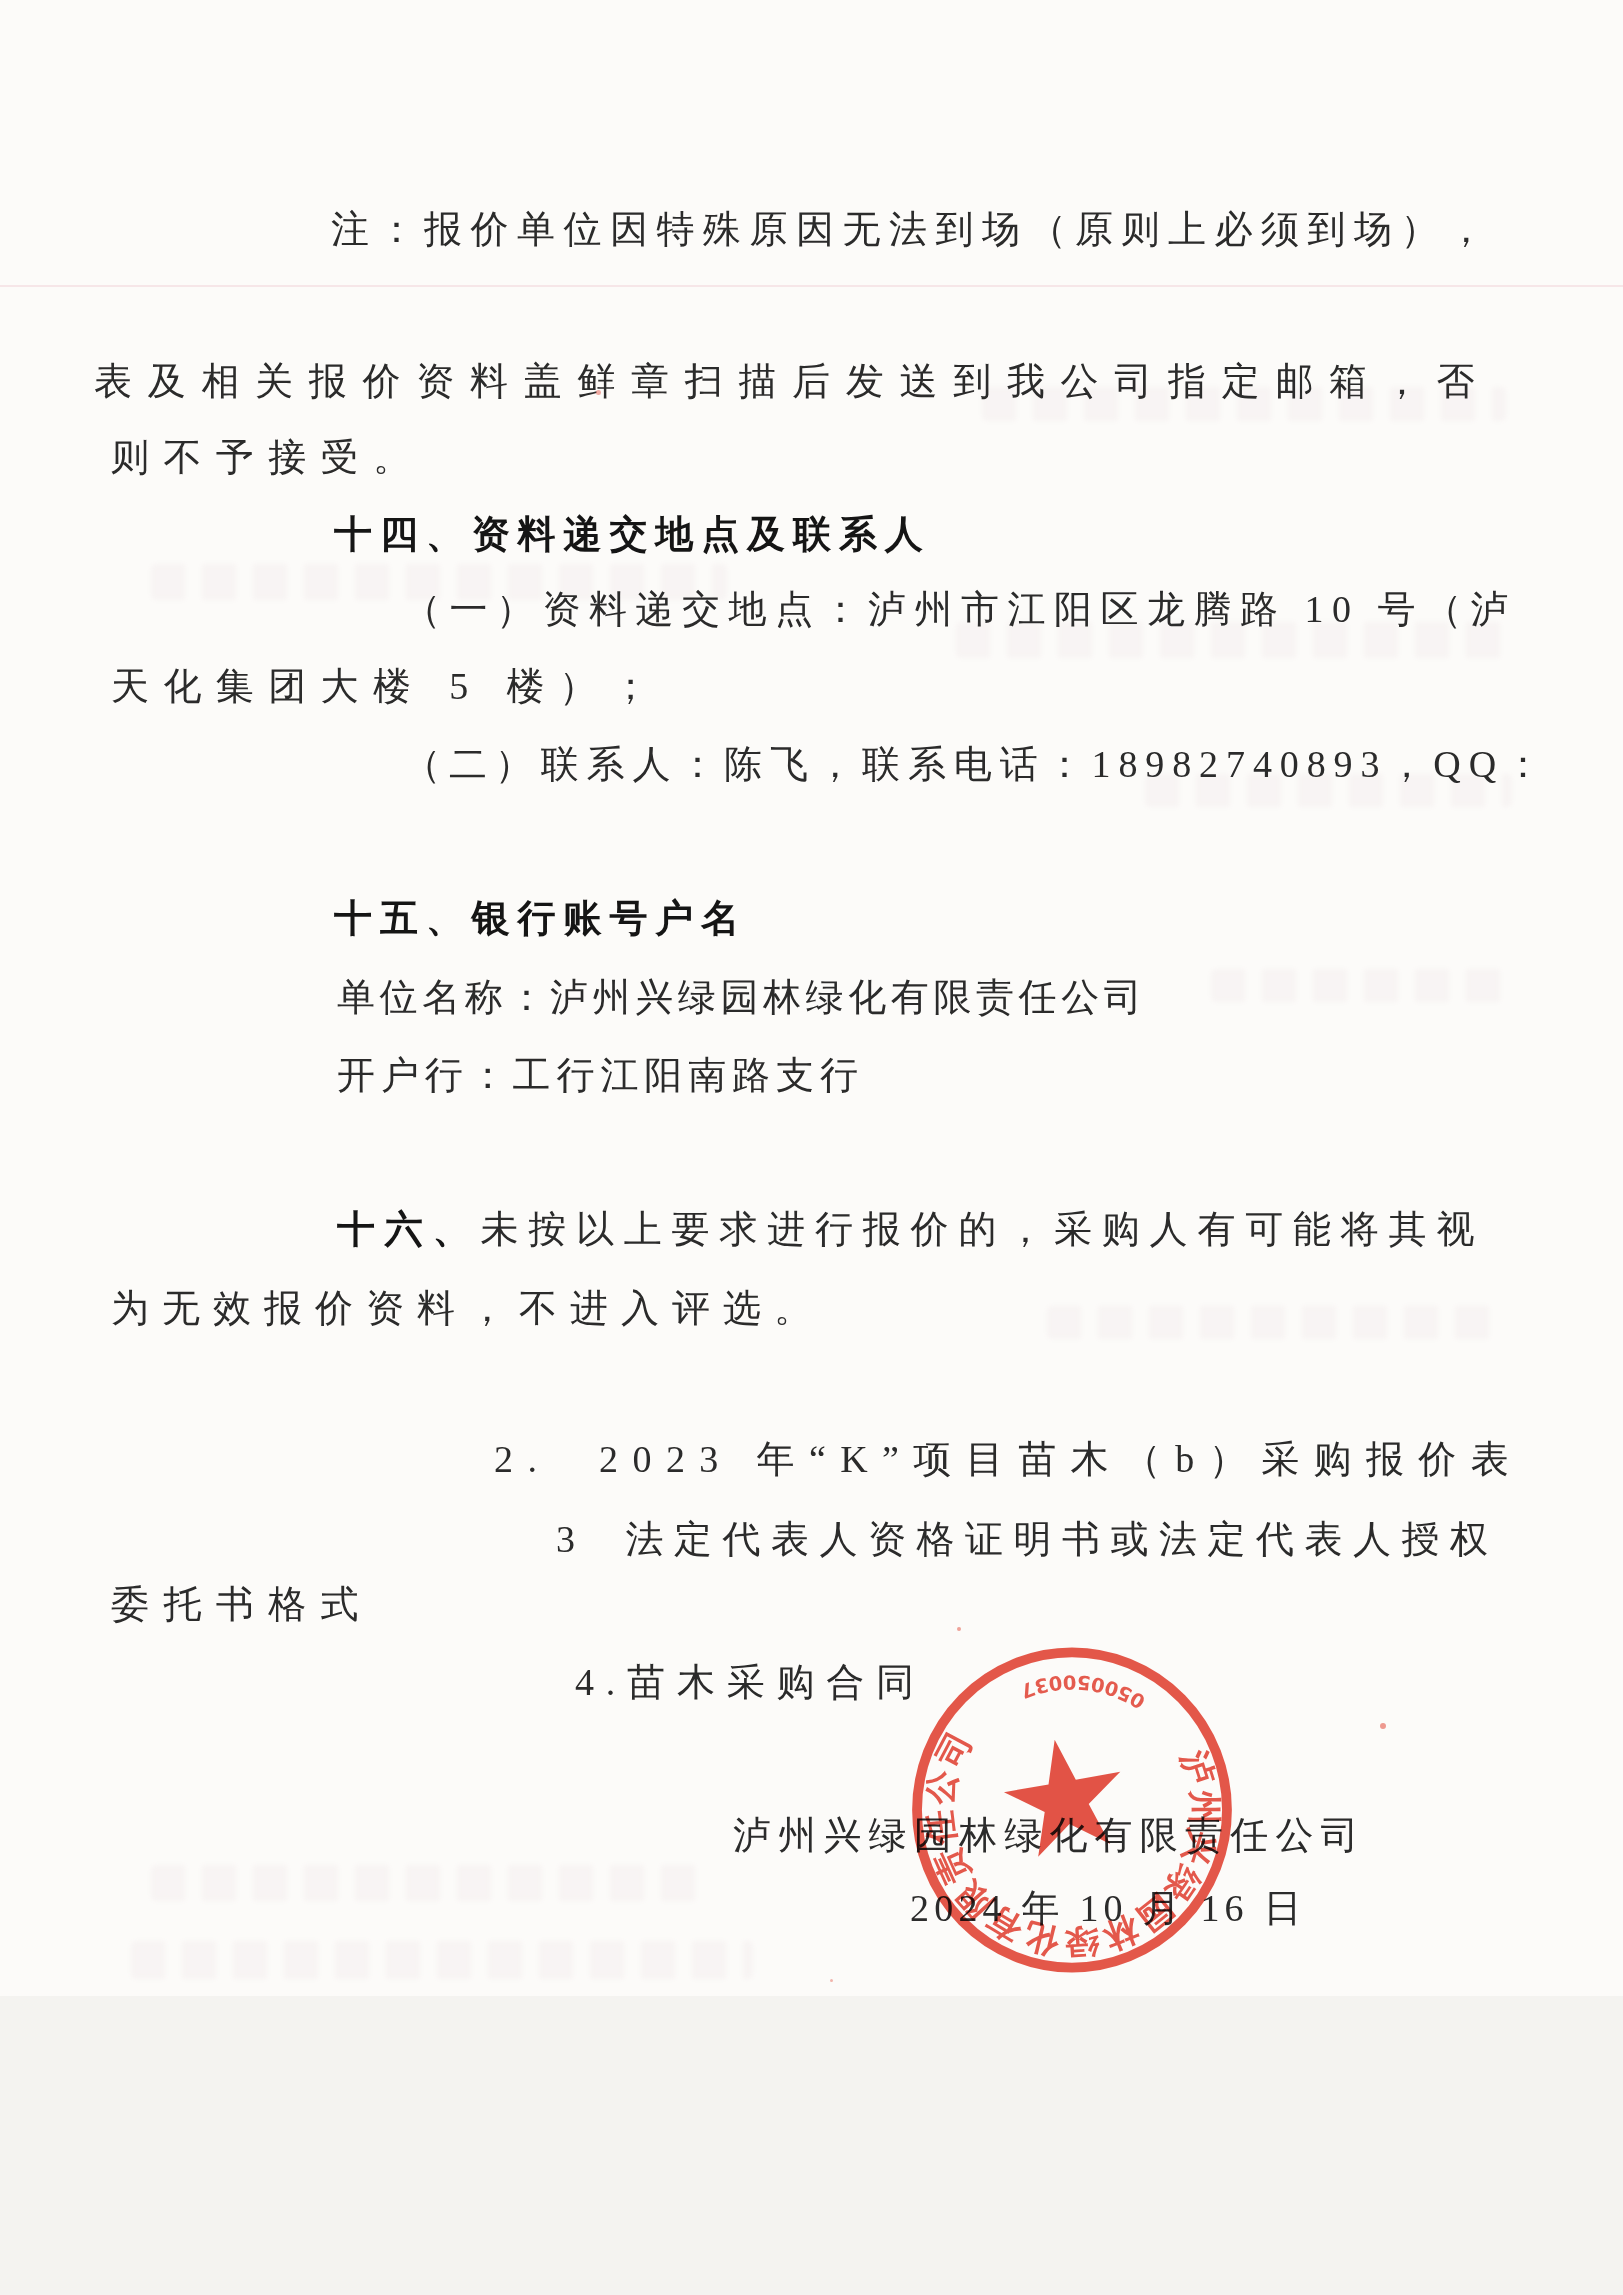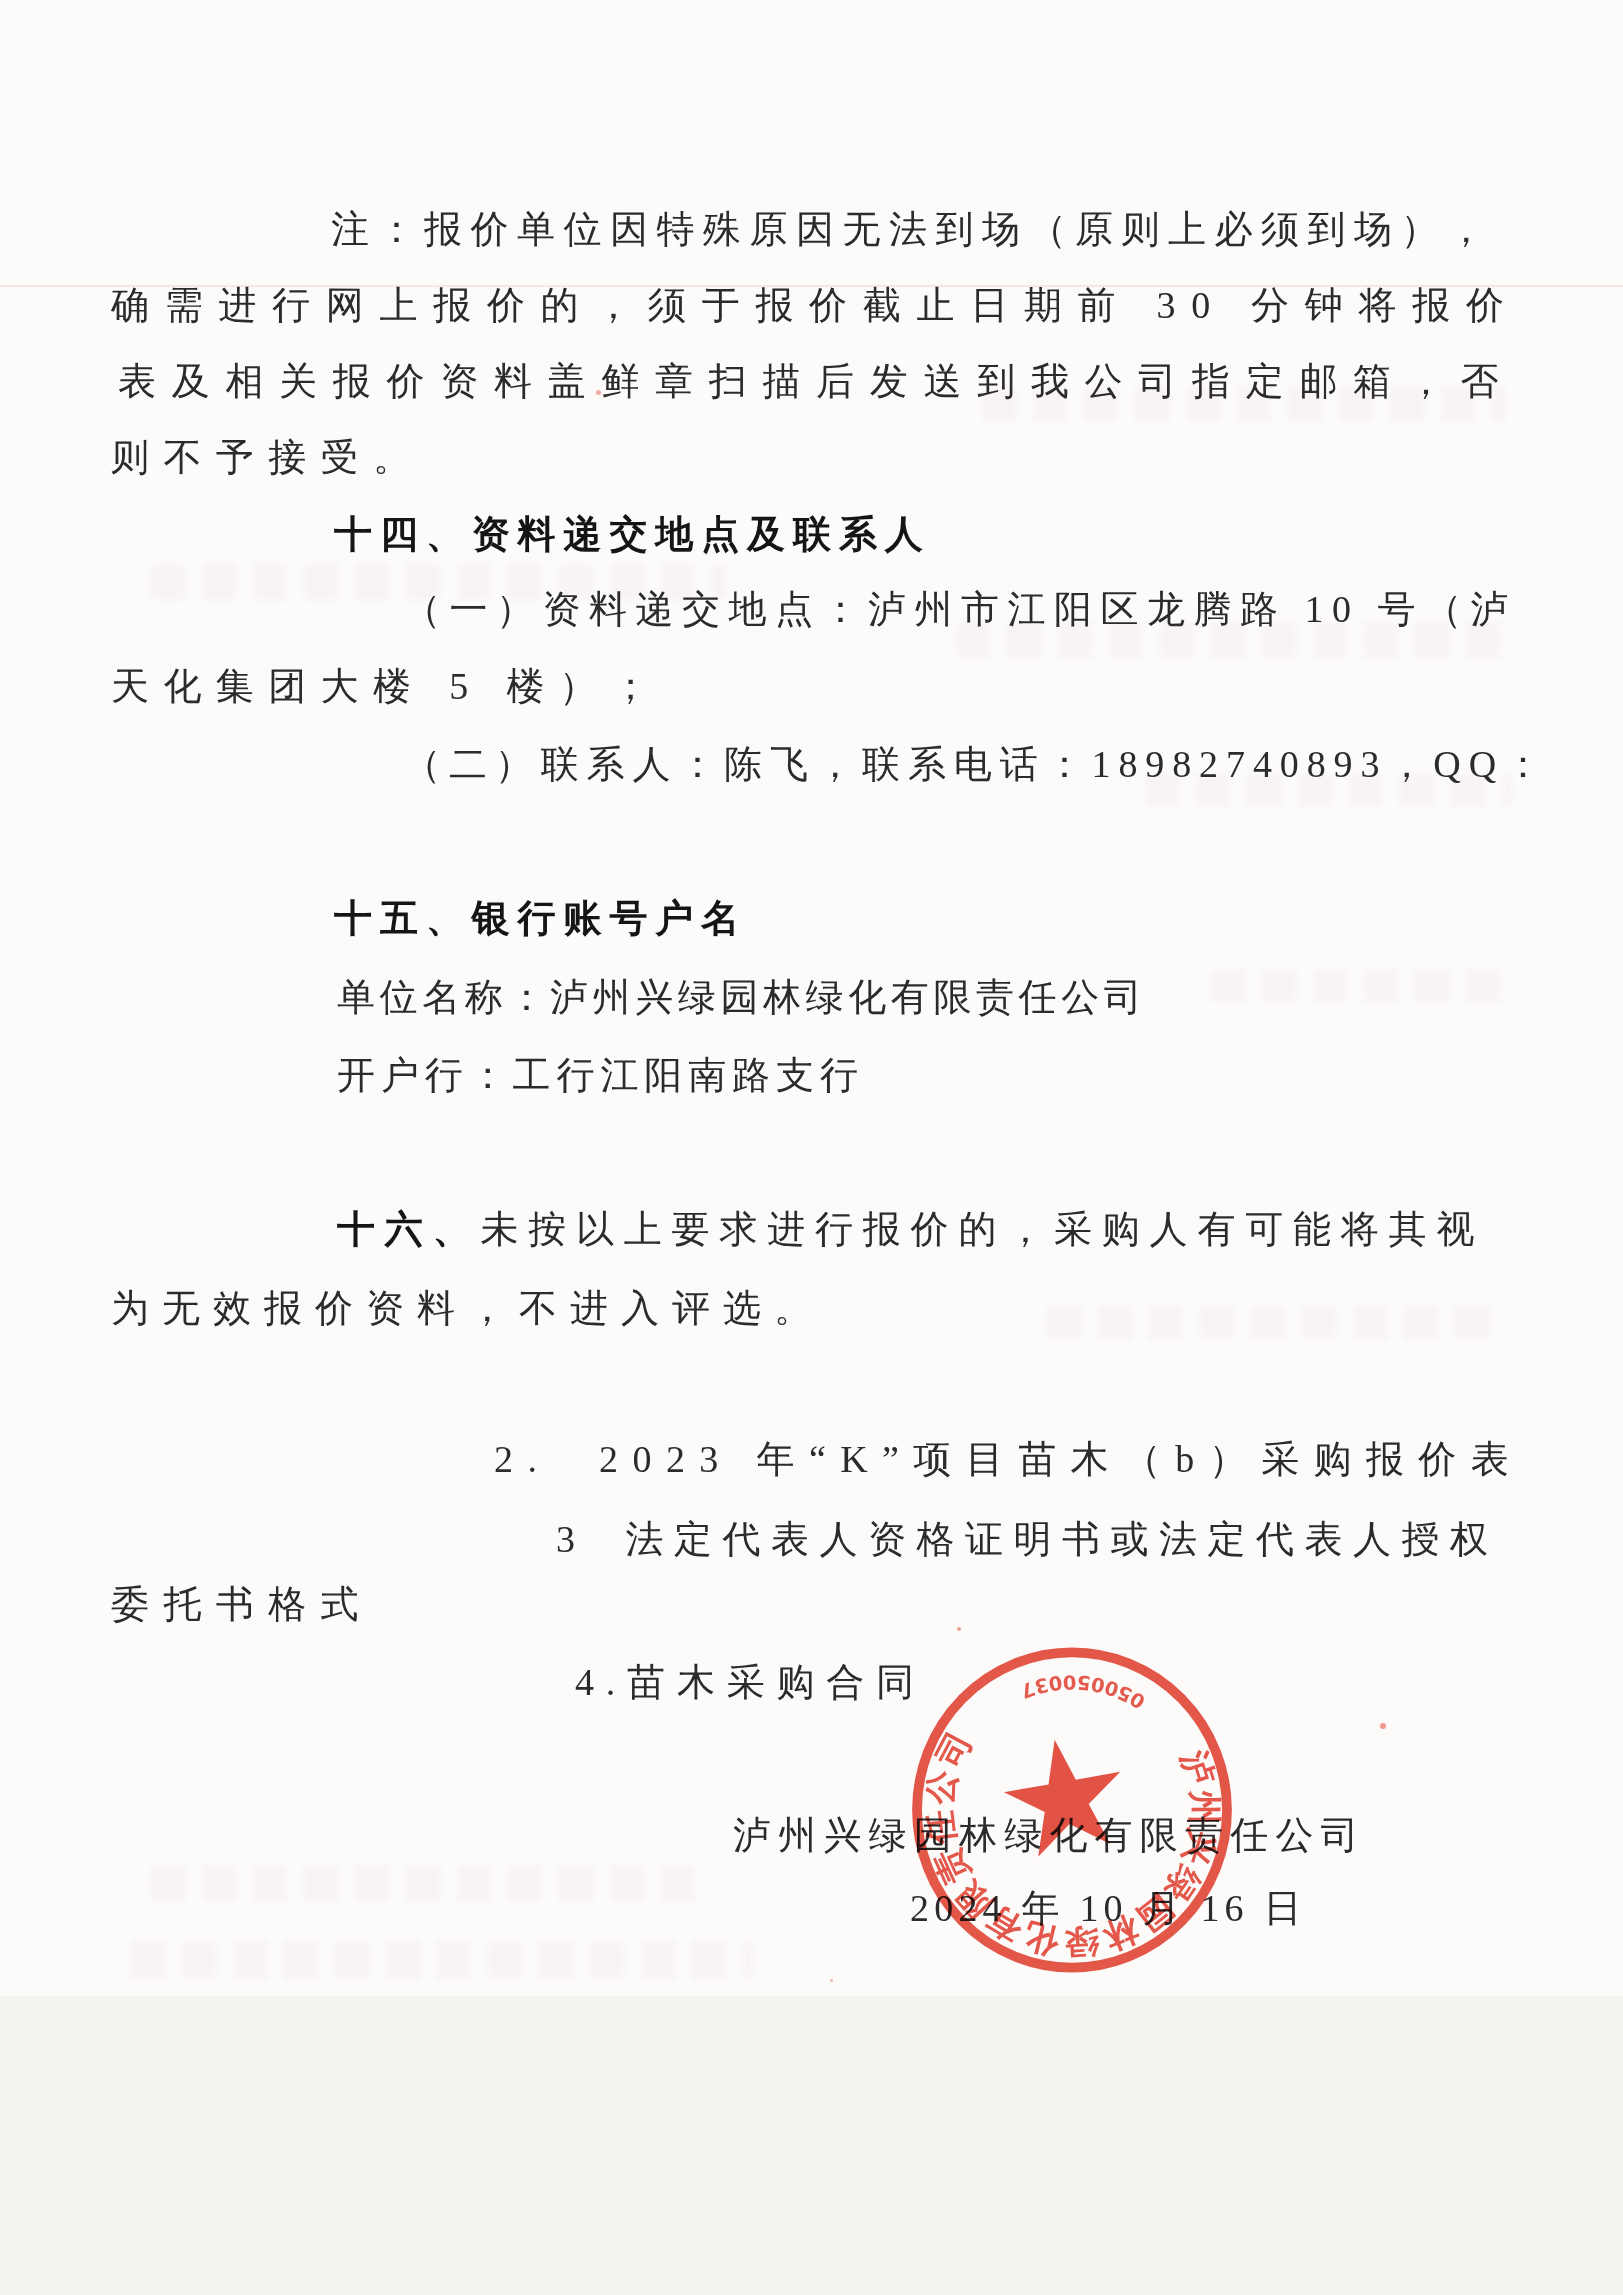--- a/index.html
+++ b/index.html
@@ -62,22 +62,21 @@
   <div class="ghost" style="left:956px;top:622px;width:550px;height:36px"></div>
   <div class="ghost" style="left:1145px;top:774px;width:367px;height:33px"></div>
   <div class="ghost" style="left:1211px;top:969px;width:301px;height:33px"></div>
   <div class="ghost" style="left:1047px;top:1306px;width:458px;height:33px"></div>
   <div class="ghost" style="left:151px;top:1865px;width:556px;height:36px"></div>
   <div class="ghost" style="left:131px;top:1941px;width:622px;height:38px"></div>
   <div class="ghost" style="left:196px;top:2019px;width:524px;height:36px"></div>
   <div class="ghost" style="left:164px;top:2091px;width:556px;height:36px"></div>
 
   <div class="line ls13" style="left:331px;top:207px">注：报价单位因特殊原因无法到场（原则上必须到场），</div>
-  <div class="line ls24" style="left:111px;top:283px">确需进行网上报价的，须于报价截止日期前 30 分钟将报价</div>
-  <div class="line ls24" style="left:118px;top:359px">表及相关报价资料盖鲜章扫描后发送到我公司指定邮箱，否</div>
+  <div class="line ls24" style="left:94px;top:359px">表及相关报价资料盖鲜章扫描后发送到我公司指定邮箱，否</div>
   <div class="line ls22" style="left:111px;top:435px">则不予接受。</div>
 
   <div class="line heading ls12" style="left:334px;top:512px">十四、资料递交地点及联系人</div>
 
   <div class="line ls13" style="left:403px;top:587px">（一）资料递交地点：泸州市江阳区龙腾路 10 号（泸</div>
   <div class="line ls22" style="left:111px;top:664px">天化集团大楼 5 楼）；</div>
   <div class="line ls12" style="left:403px;top:742px">（二）联系人：陈飞，联系电话：18982740893，QQ：</div>
 
   <div class="line heading ls12" style="left:334px;top:896px">十五、银行账号户名</div>
 

